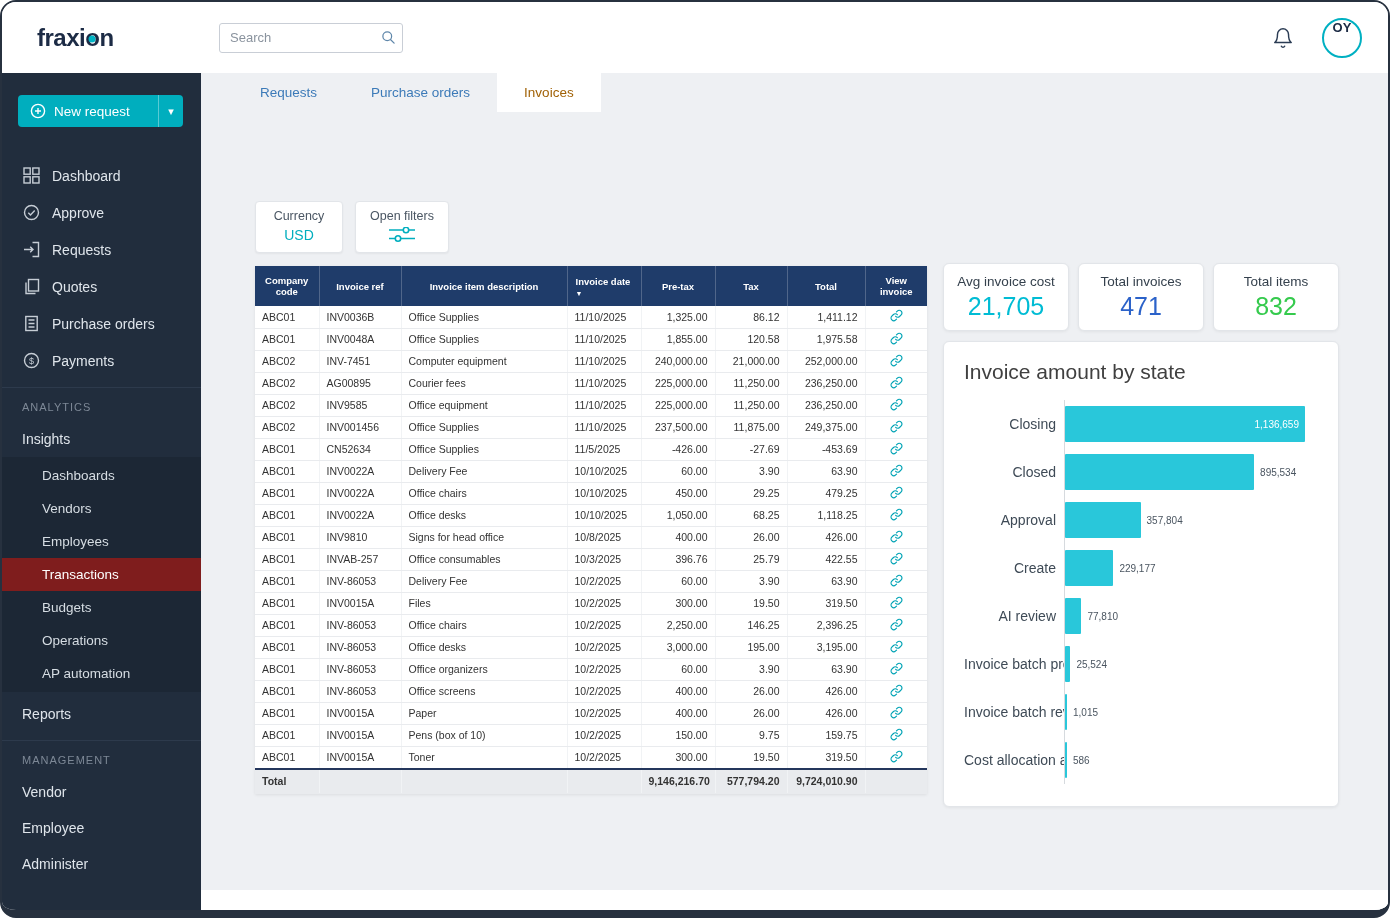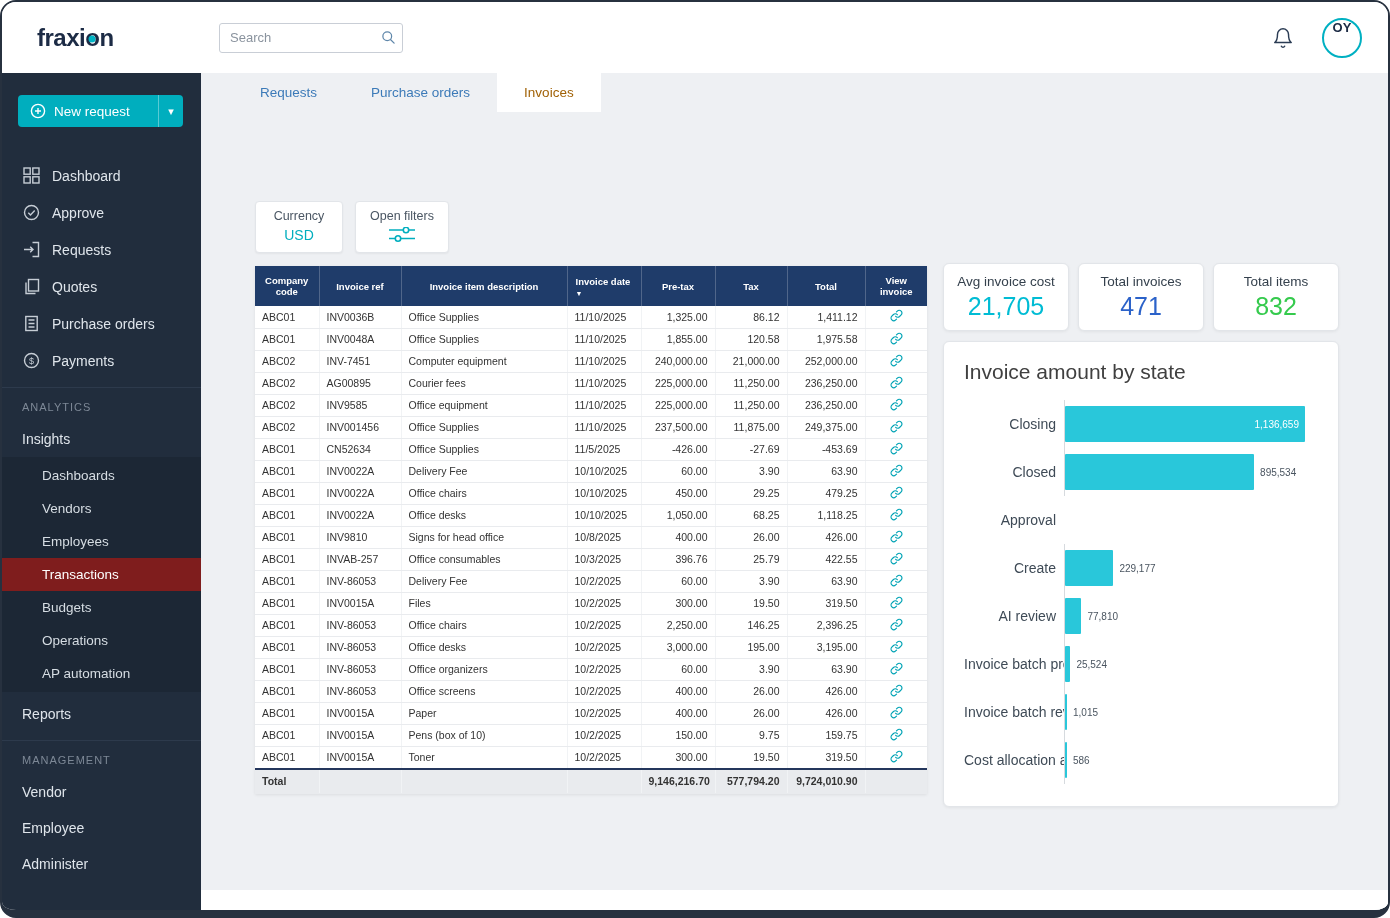--- a/index.html
+++ b/index.html
@@ -601,20 +601,24 @@
                   </div>
                   <div class="chart-row">
                     <div class="chart-label">Closed</div>
                     <div class="chart-bar-area">
                       <div class="chart-bar" style="width: 189.088px; background: rgb(41, 199, 218);"></div>
                       <span class="chart-value outside">895,534</span>
                     </div>
                   </div>
                   <div class="chart-row">
                     <div class="chart-label">Approval</div>
+                    <div class="chart-bar-area">
+                      <div class="chart-bar" style="width: 75.5486px; background: rgb(41, 199, 218);"></div>
+                      <span class="chart-value outside">357,804</span>
+                    </div>
                   </div>
                   <div class="chart-row">
                     <div class="chart-label">Create</div>
                     <div class="chart-bar-area">
                       <div class="chart-bar" style="width: 48.3896px; background: rgb(41, 199, 218);"></div>
                       <span class="chart-value outside">229,177</span>
                     </div>
                   </div>
                   <div class="chart-row">
                     <div class="chart-label">AI review</div>

